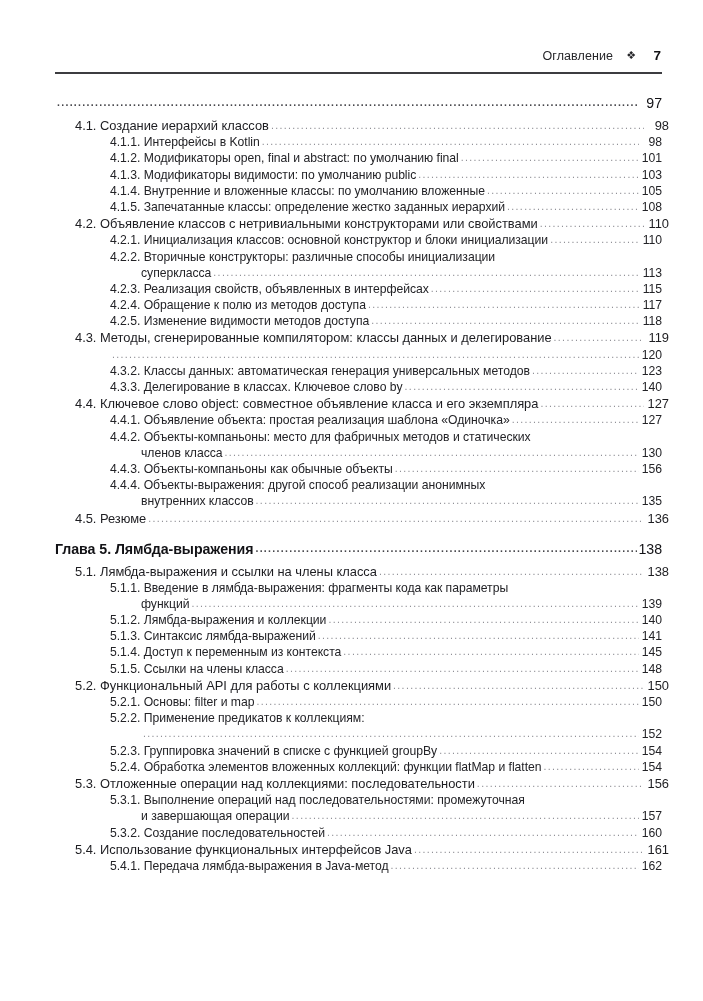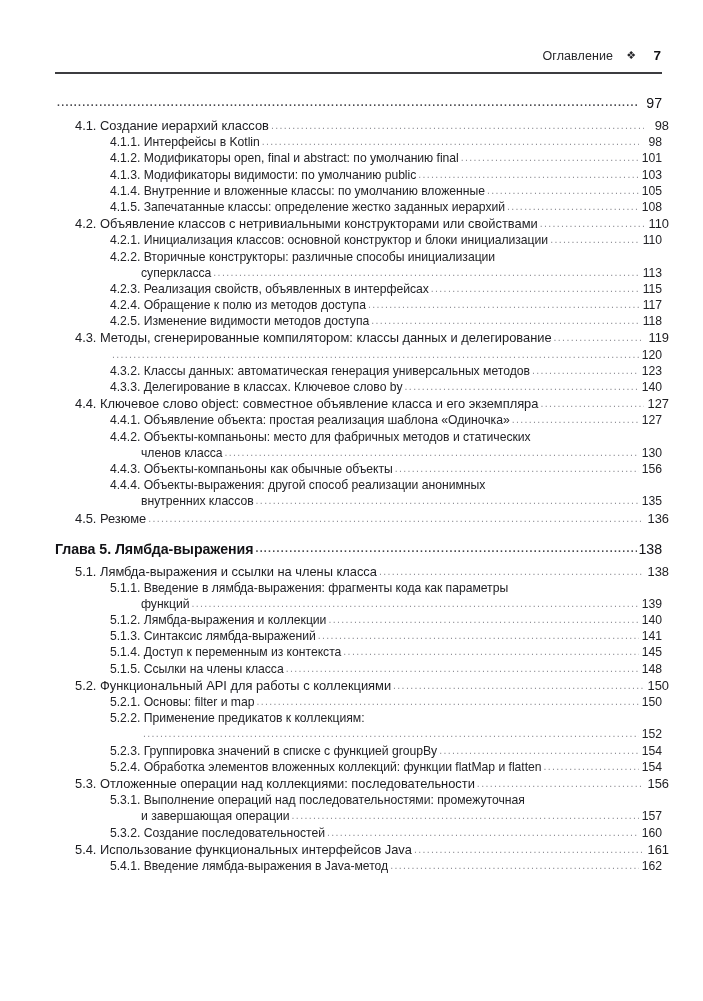--- a/index.html
+++ b/index.html
@@ -355,19 +355,19 @@
         <span class="txt">5.3.2. Создание последовательностей</span>
         <span class="leader">......................................................................................................................................................................................................................................................................................</span>
         <span class="pg">160</span>
       </div>
       <div class="entry lvl-2">
         <span class="txt">5.4. Использование функциональных интерфейсов Java</span>
         <span class="leader">......................................................................................................................................................................................................................................................................................</span>
         <span class="pg">161</span>
       </div>
       <div class="entry lvl-3">
-        <span class="txt">5.4.1. Введение лямбда-выражения в Java-метод</span>
+        <span class="txt">5.4.1. Передача лямбда-выражения в Java-метод</span>
         <span class="leader">......................................................................................................................................................................................................................................................................................</span>
         <span class="pg">162</span>
       </div>
     </div>
 
 </div>
 
 </body></html>

